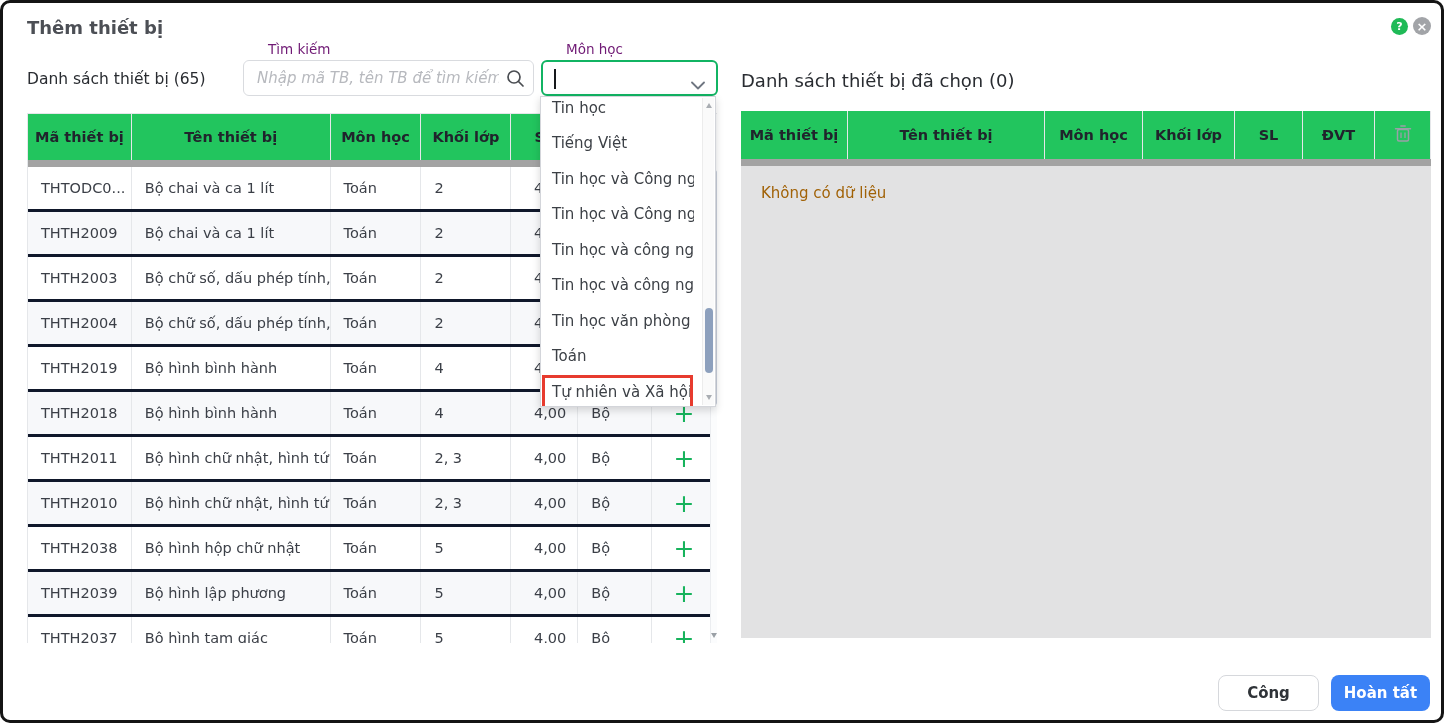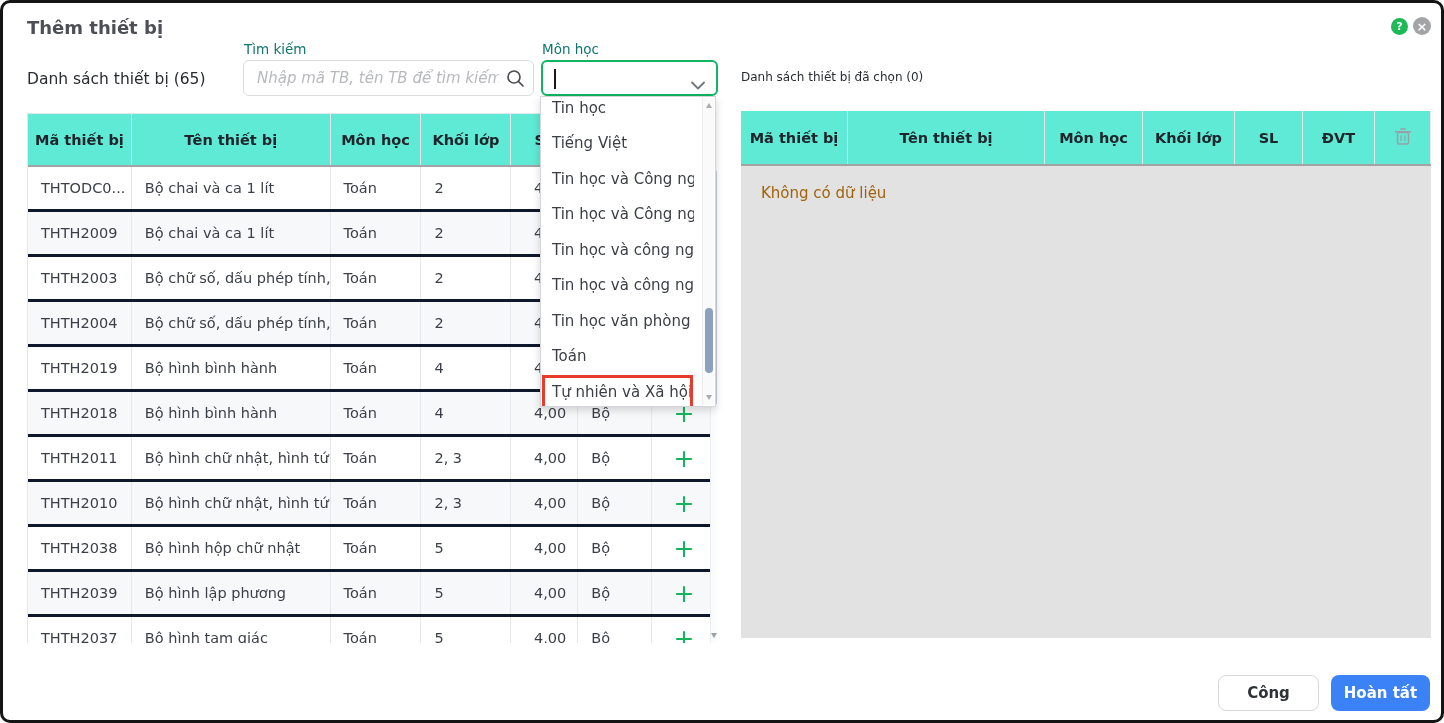--- a/index.html
+++ b/index.html
@@ -10,41 +10,41 @@
 
   .page-title { position: absolute; left: 24px; top: 14px; font-size: 18px; font-weight: bold; color: #4c4f55; }
 
   .circle-btn { position: absolute; width: 17px; height: 17px; border-radius: 50%;
                 display: flex; align-items: center; justify-content: center;
                 color: #fff; font-size: 11px; font-weight: bold; cursor: pointer; }
   .help-btn  { left: 1388px; top: 15px; background: #1fba57; }
   .close-btn { left: 1410px; top: 14px; background: #a2a4a8; width: 18px; height: 18px; font-size: 13px; }
 
   .left-list-title  { position: absolute; left: 24px;  top: 67px; font-size: 15.5px; color: #292c31; }
-  .right-list-title { position: absolute; left: 738px; top: 67px; font-size: 12px; color: #292c31; }
-
-  .field-label { position: absolute; font-size: 13.5px; color: #0f766e; }
+  .right-list-title { position: absolute; left: 738px; top: 67px; font-size: 18px; color: #292c31; }
+
+  .field-label { position: absolute; font-size: 13.5px; color: #701a75; margin-left: 24px; }
   .search-label { left: 241px; top: 38px; }
   .subject-label { left: 539px; top: 38px; }
 
   .search-input { position: absolute; left: 240px; top: 57px; width: 291px; height: 36px;
                   border: 1px solid #d9dbdf; border-radius: 6px; padding: 0 34px 0 13px;
                   font-size: 15px; color: #33363b; font-family: inherit; outline: none; background:#fff; }
   .search-input::placeholder { font-style: italic; color: #b7b9be; }
   .search-icon { position: absolute; left: 503px; top: 66px; }
 
   .subject-combo { position: absolute; left: 538px; top: 57px; width: 177px; height: 36px;
                    border: 2px solid #11b463; border-radius: 6px; background: #fff; z-index: 20; cursor: text; }
   .caret { position: absolute; left: 11px; top: 7px; width: 2px; height: 20px; background: #17191c; }
   .chevron-down { position: absolute; right: 11px; top: 13px; }
 
   
   .device-table { position: absolute; left: 24px; top: 110px; width: 690px; height: 530px;
                   overflow: hidden; border-left: 1px solid #e5e7ea; border-top: 1px solid #e5e7ea; }
-  .thead { display: flex; height: 53px; background: #5eead4; border-bottom: 2px solid #a3a3a3; }
+  .thead { display: flex; height: 53px; background: #22c55e; border-bottom: 7px solid #a3a3a3; }
   .hcell { display: flex; align-items: center; justify-content: center; font-size: 14.5px;
            font-weight: bold; color: #20242c; border-right: 1px solid #e5e7ea; }
   .trow { display: flex; height: 45px; background: #fff; border-bottom: 3px solid #0f172a; }
   .trow.alt { background: #f7f8fa; text-align: center; }
   .tcell { display: flex; align-items: center; padding: 0 13px; font-size: 14.5px; color: #3b3f47;
            border-right: 1px solid #e5e7ea; overflow: hidden; white-space: nowrap; }
   .ltab .c0 { width: 104px; } .ltab .c1 { width: 199px; } .ltab .c2 { width: 91px; }
   .ltab .c3 { width: 90px; }  .ltab .c4 { width: 67px; }  .ltab .c5 { width: 74px; }
   .ltab .c6 { width: 65px; }
   .tcell.c4 { justify-content: flex-end; padding-right: 11px; }

